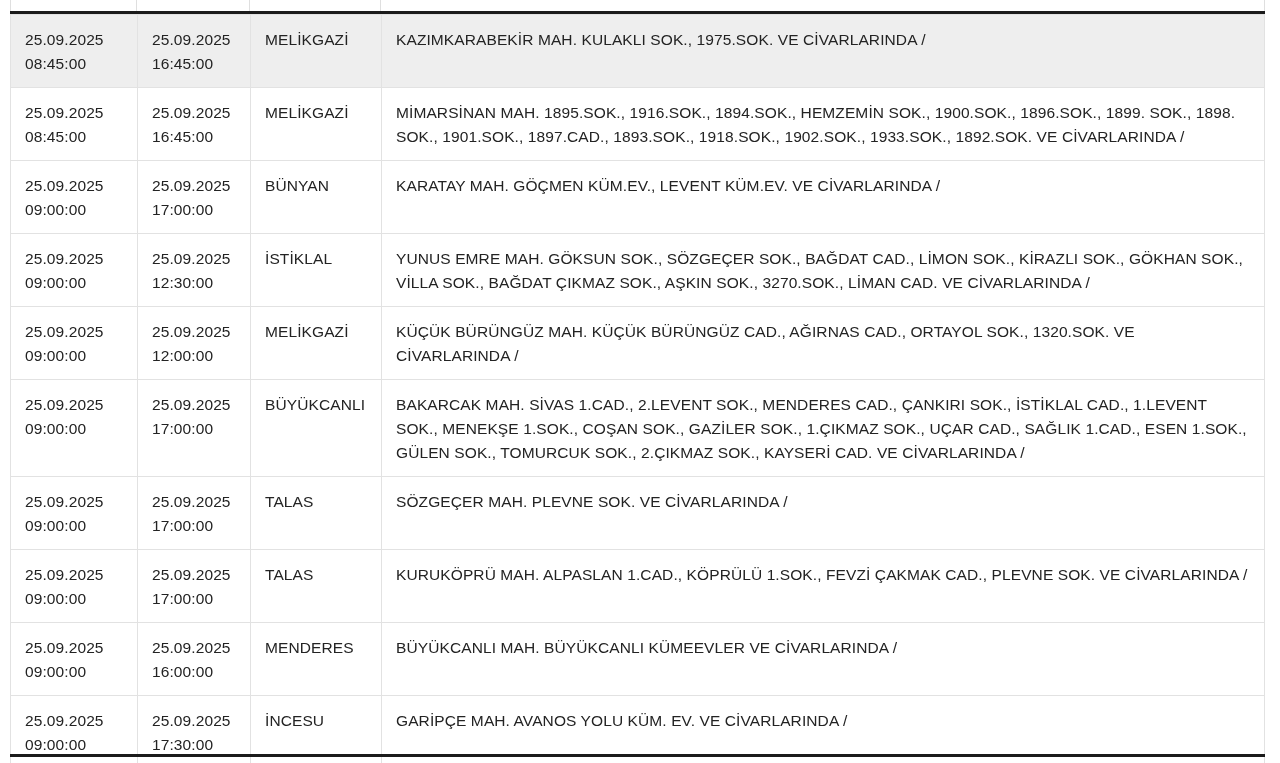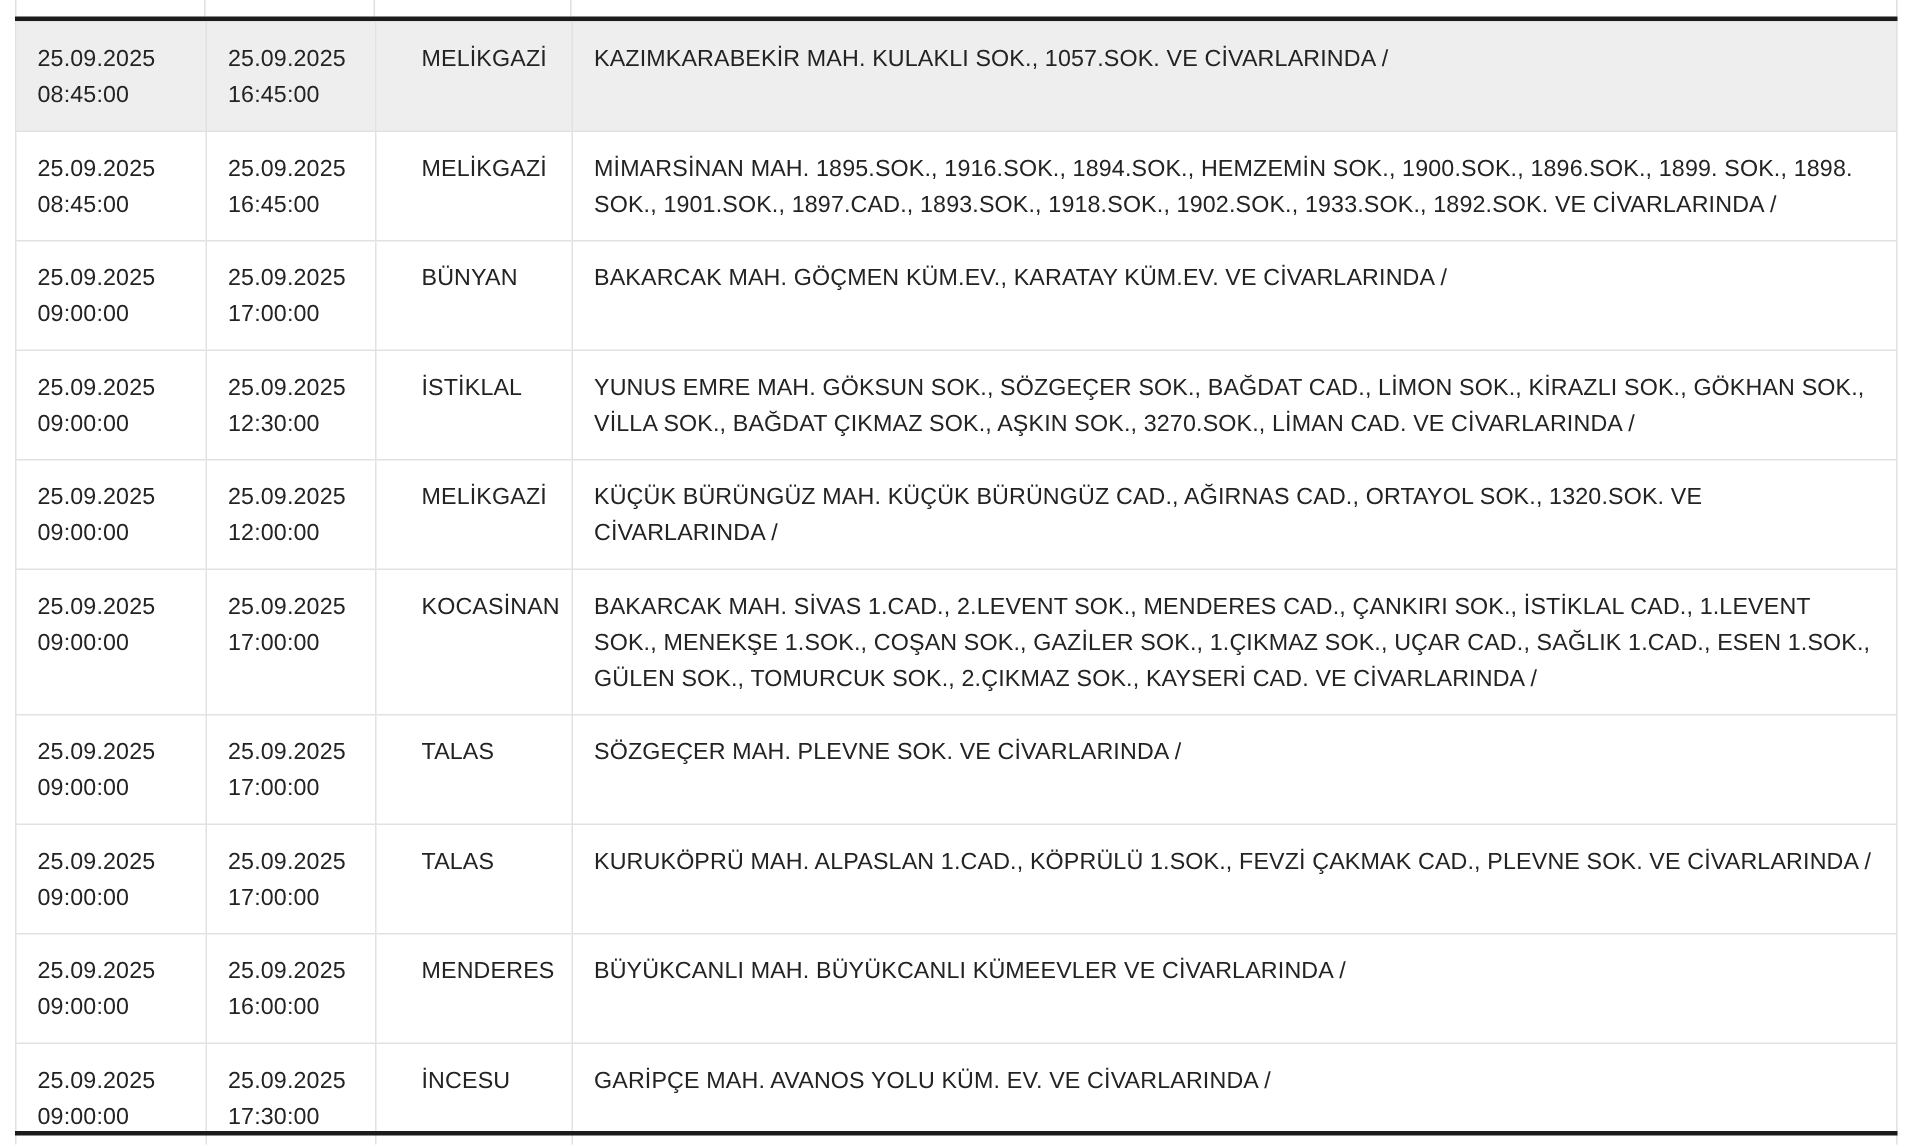--- a/index.html
+++ b/index.html
@@ -88,21 +88,21 @@
 
   .row-shaded td {
     background: #eeeeee;
     border-color: #e2e2e2;
   }
   .row-plain td {
     background: #ffffff;
   }
 
   .dt-line { display: block; white-space: nowrap; }
-  .district { white-space: nowrap; margin-left: 16px; }
+  .district { white-space: nowrap; }
 </style>
 </head>
 <body>
 
 <div class="page">
 
   <div class="clipped-top">
     <div class="ct-cell" style="width:127px"></div>
     <div class="ct-cell" style="width:113px"></div>
     <div class="ct-cell" style="width:131px"></div>
@@ -122,21 +122,21 @@
         <tr class="row-shaded">
           <td>
             <span class="dt-line">25.09.2025</span>
             <span class="dt-line">08:45:00</span>
           </td>
           <td>
             <span class="dt-line">25.09.2025</span>
             <span class="dt-line">16:45:00</span>
           </td>
           <td><span class="district">MELİKGAZİ</span></td>
-          <td>KAZIMKARABEKİR MAH. KULAKLI SOK., 1057.SOK. VE CİVARLARINDA /</td>
+          <td>KAZIMKARABEKİR MAH. KULAKLI SOK., 1975.SOK. VE CİVARLARINDA /</td>
         </tr>
         <tr class="row-plain">
           <td>
             <span class="dt-line">25.09.2025</span>
             <span class="dt-line">08:45:00</span>
           </td>
           <td>
             <span class="dt-line">25.09.2025</span>
             <span class="dt-line">16:45:00</span>
           </td>
@@ -146,21 +146,21 @@
         <tr class="row-plain">
           <td>
             <span class="dt-line">25.09.2025</span>
             <span class="dt-line">09:00:00</span>
           </td>
           <td>
             <span class="dt-line">25.09.2025</span>
             <span class="dt-line">17:00:00</span>
           </td>
           <td><span class="district">BÜNYAN</span></td>
-          <td>BAKARCAK MAH. GÖÇMEN KÜM.EV., KARATAY KÜM.EV. VE CİVARLARINDA /</td>
+          <td>KARATAY MAH. GÖÇMEN KÜM.EV., LEVENT KÜM.EV. VE CİVARLARINDA /</td>
         </tr>
         <tr class="row-plain">
           <td>
             <span class="dt-line">25.09.2025</span>
             <span class="dt-line">09:00:00</span>
           </td>
           <td>
             <span class="dt-line">25.09.2025</span>
             <span class="dt-line">12:30:00</span>
           </td>
@@ -181,21 +181,21 @@
         </tr>
         <tr class="row-plain">
           <td>
             <span class="dt-line">25.09.2025</span>
             <span class="dt-line">09:00:00</span>
           </td>
           <td>
             <span class="dt-line">25.09.2025</span>
             <span class="dt-line">17:00:00</span>
           </td>
-          <td><span class="district">KOCASİNAN</span></td>
+          <td><span class="district">BÜYÜKCANLI</span></td>
           <td>BAKARCAK MAH. SİVAS 1.CAD., 2.LEVENT SOK., MENDERES CAD., ÇANKIRI SOK., İSTİKLAL CAD., 1.LEVENT SOK., MENEKŞE 1.SOK., COŞAN SOK., GAZİLER SOK., 1.ÇIKMAZ SOK., UÇAR CAD., SAĞLIK 1.CAD., ESEN 1.SOK., GÜLEN SOK., TOMURCUK SOK., 2.ÇIKMAZ SOK., KAYSERİ CAD. VE CİVARLARINDA /</td>
         </tr>
         <tr class="row-plain">
           <td>
             <span class="dt-line">25.09.2025</span>
             <span class="dt-line">09:00:00</span>
           </td>
           <td>
             <span class="dt-line">25.09.2025</span>
             <span class="dt-line">17:00:00</span>

